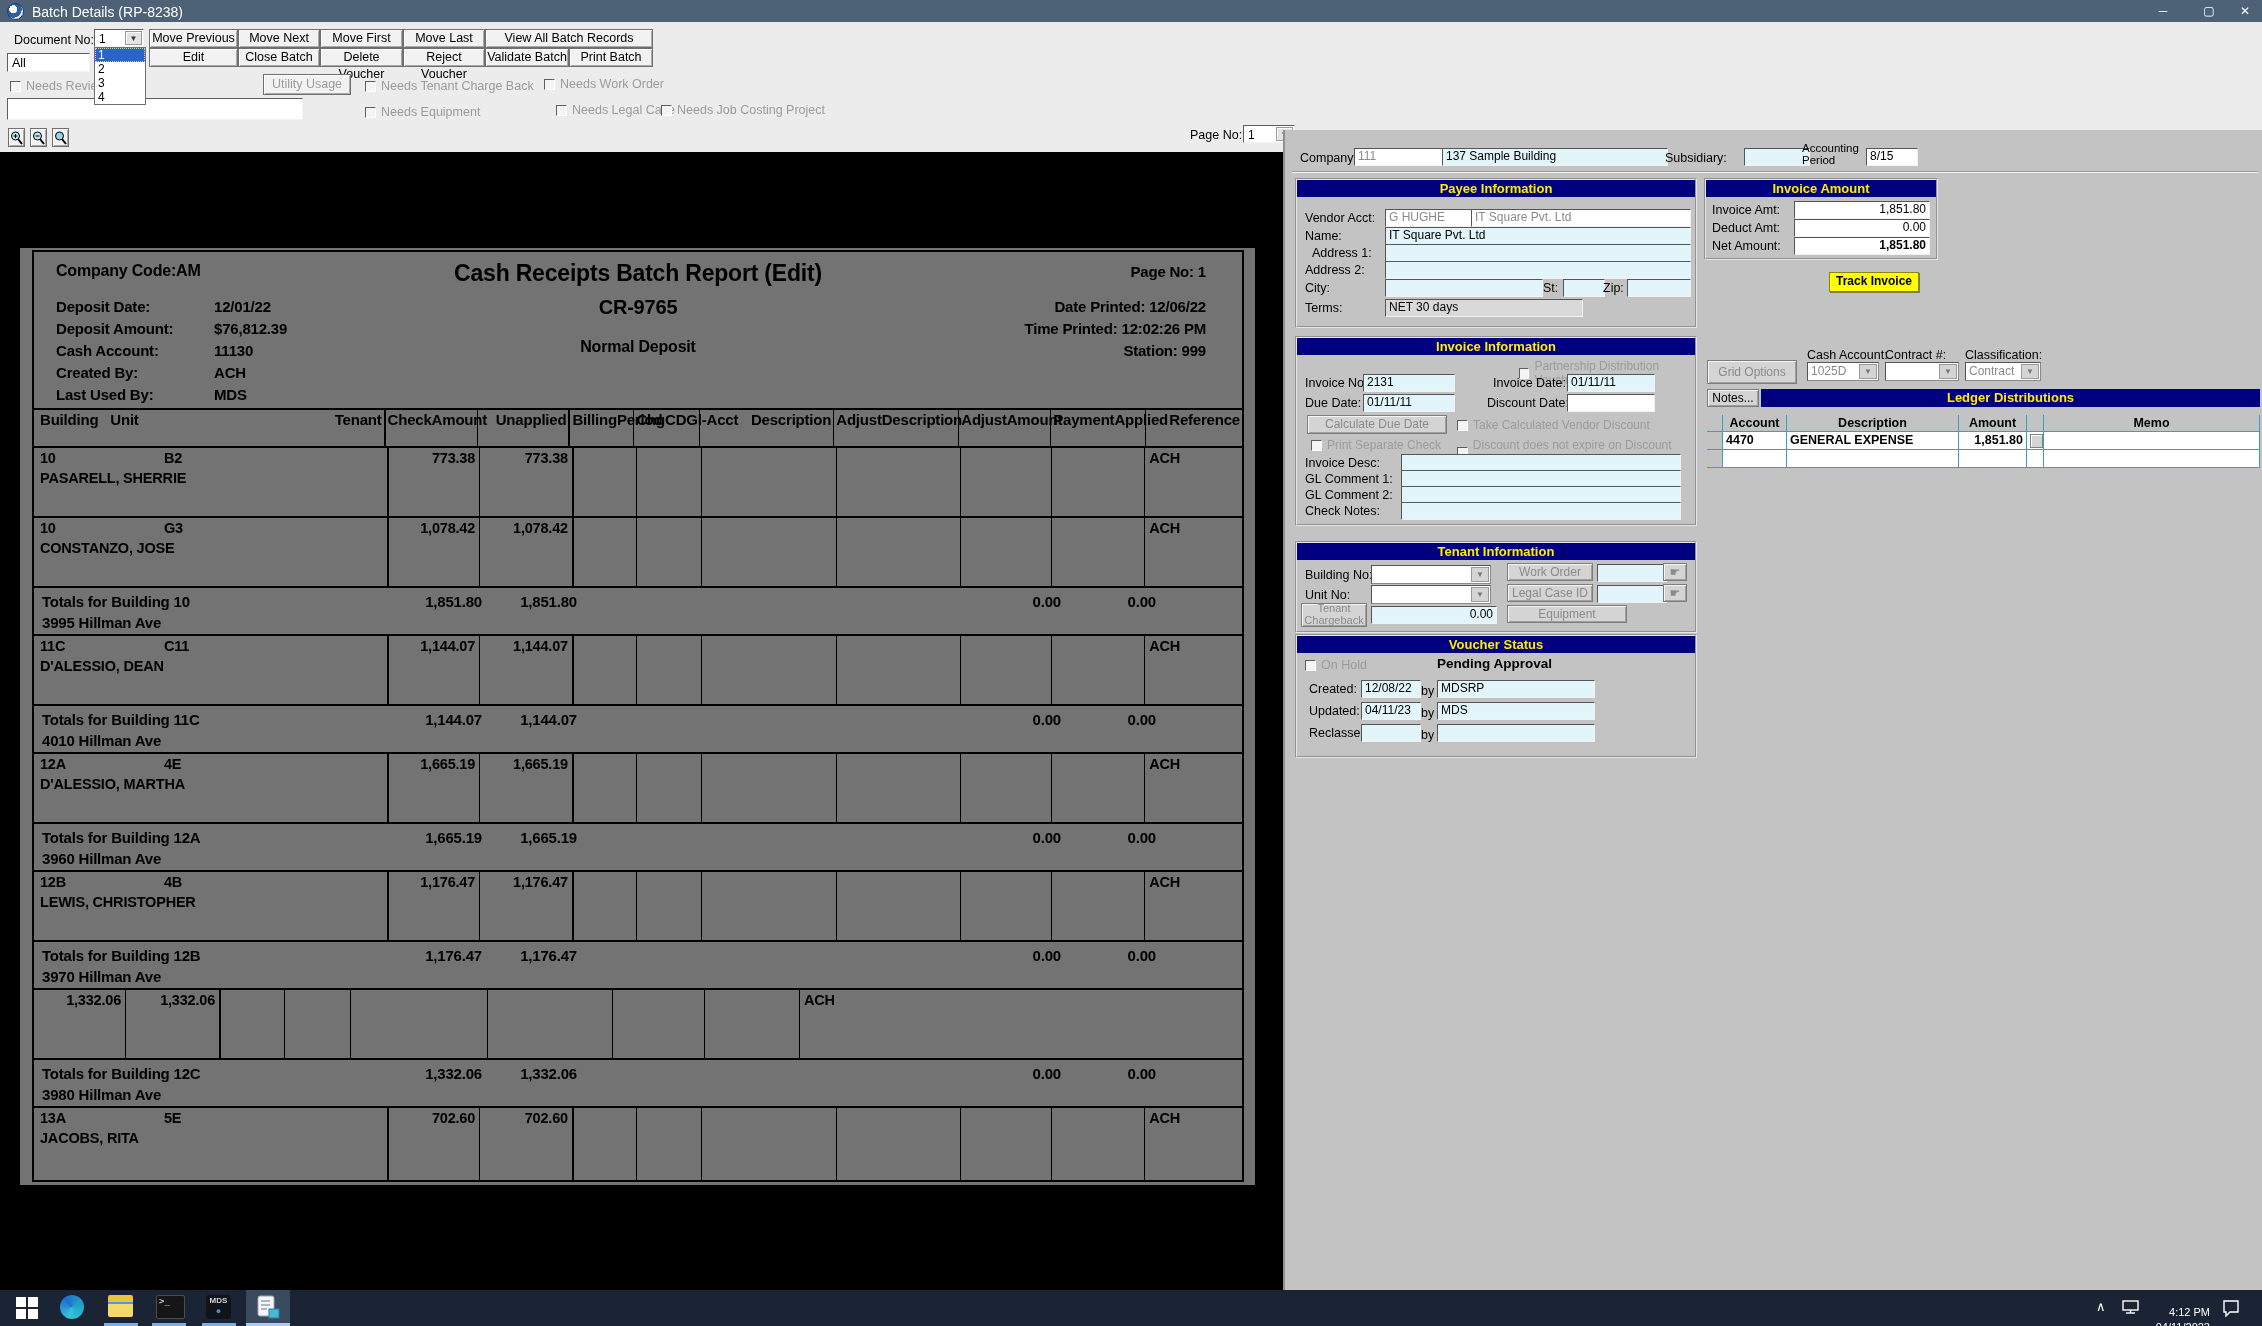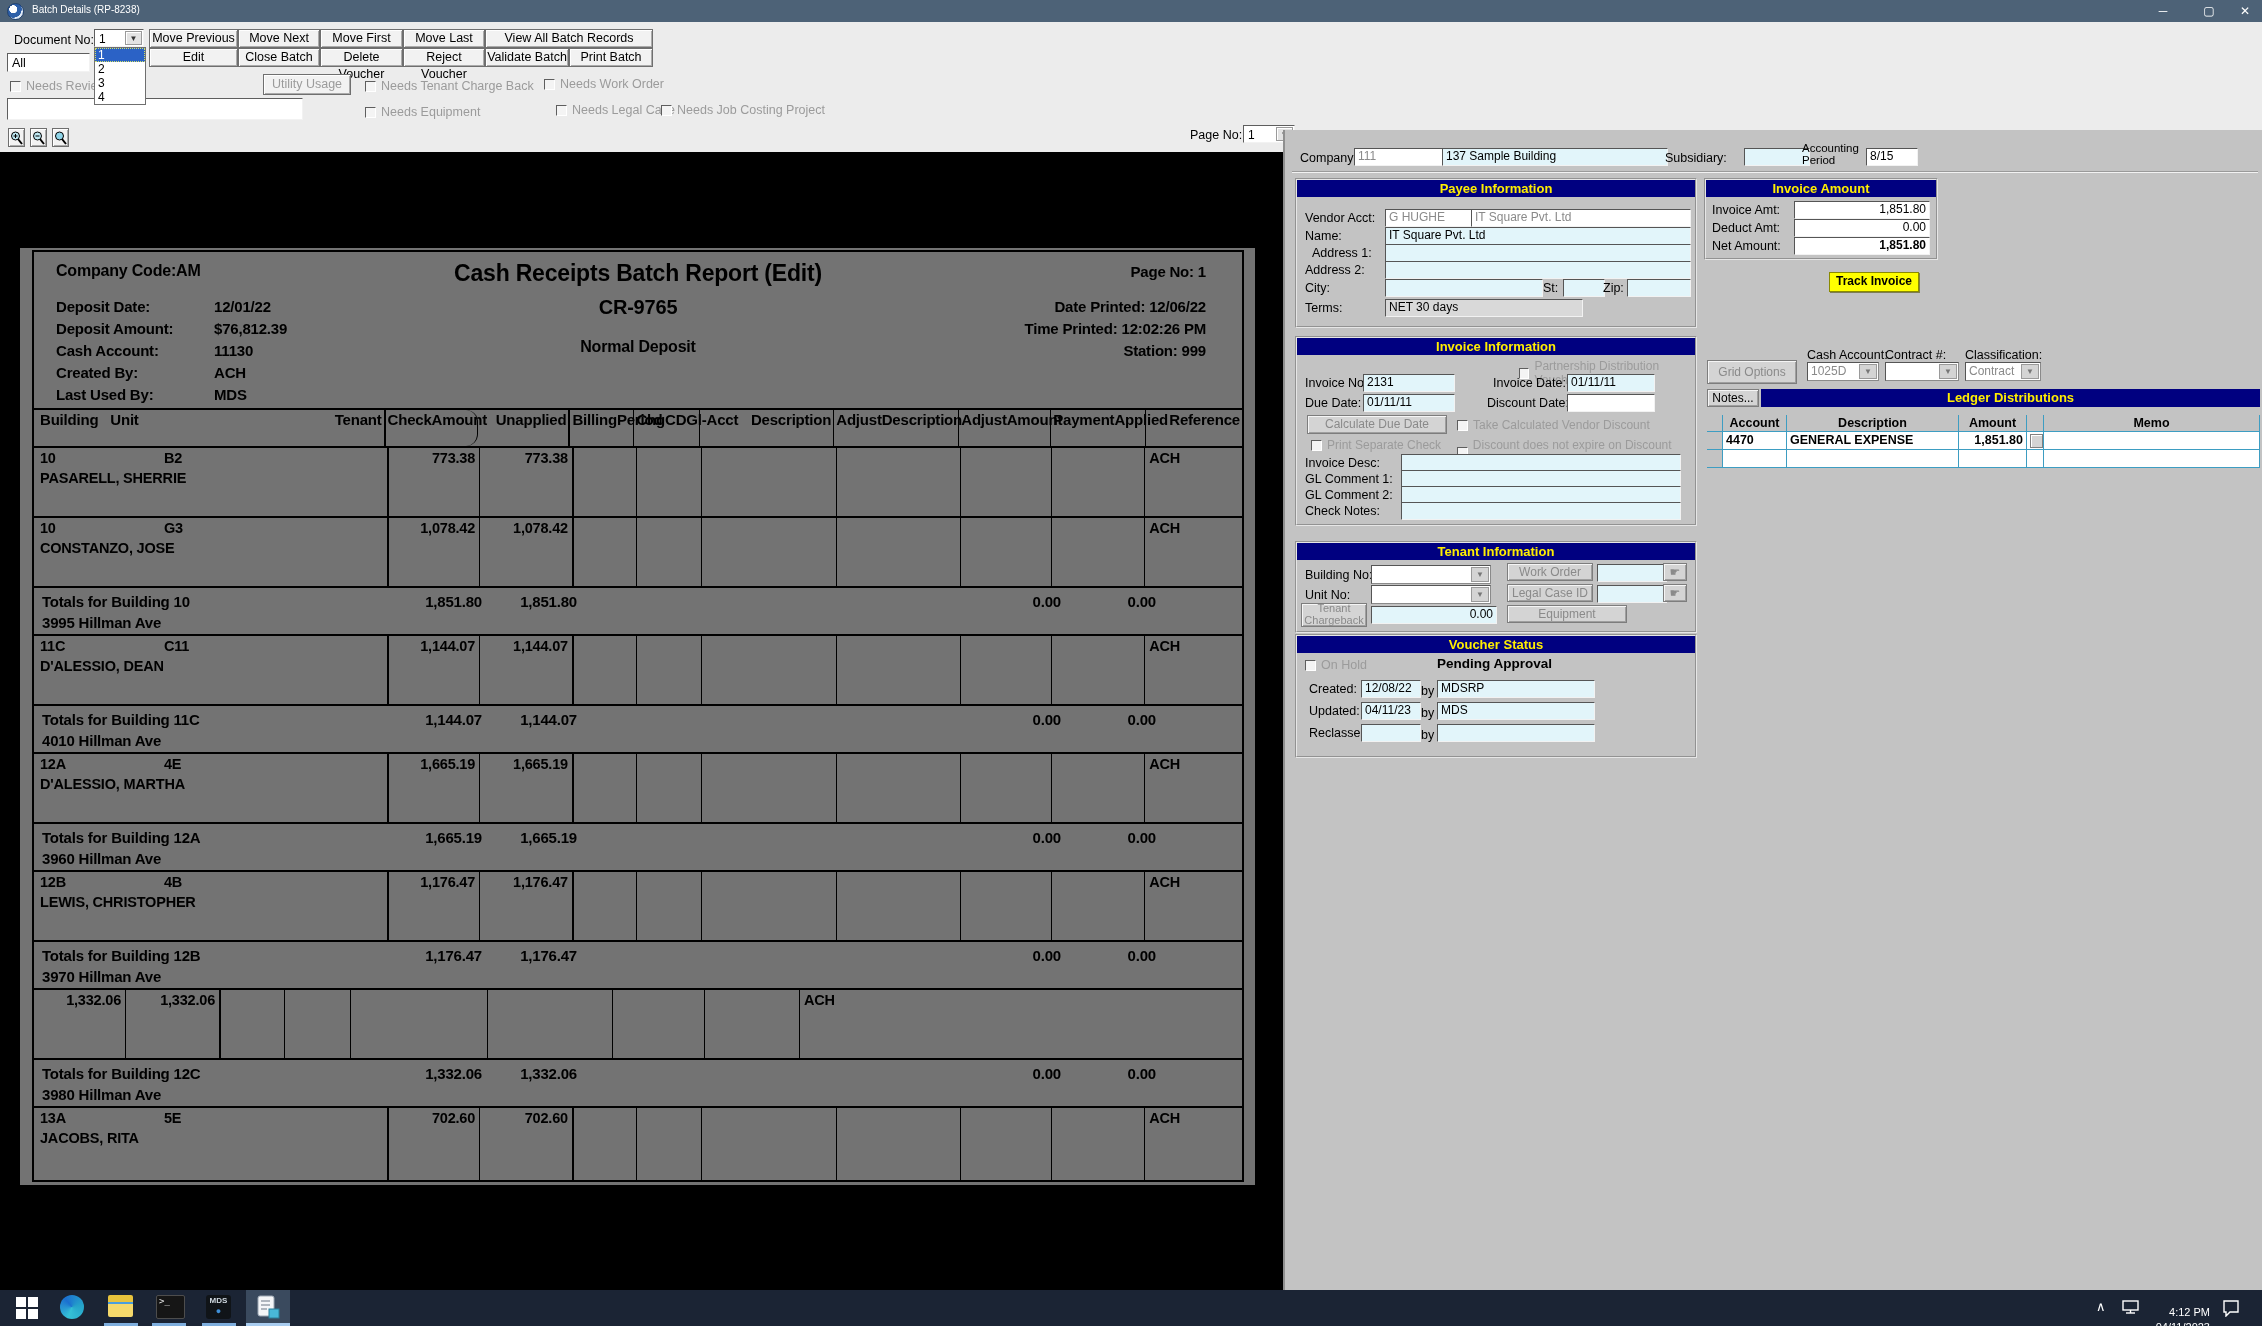--- a/index.html
+++ b/index.html
@@ -3,21 +3,21 @@
 <meta charset="utf-8">
 <style>
   html,body{margin:0;padding:0;width:2262px;height:1326px;overflow:hidden;background:#000;
     font-family:"Liberation Sans",sans-serif;-webkit-font-smoothing:antialiased;}
   #screen{position:relative;width:2262px;height:1326px;}
   .abs{position:absolute;}
   
   #titlebar{position:absolute;left:0;top:0;width:2262px;height:22px;background:#4d6277;color:#fff;}
   #titlebar .app-icon{position:absolute;left:7px;top:3px;width:15px;height:15px;border-radius:50%;
     background:radial-gradient(circle at 35% 35%,#fff 0 28%,#2d5fa8 30% 60%,#dfe9f5 62% 100%);border:1px solid #20406e;}
-  #titlebar .title-text{position:absolute;left:32px;top:4px;font-size:10px;}
+  #titlebar .title-text{position:absolute;left:32px;top:4px;font-size:14px;}
   .winbtn{position:absolute;top:2px;width:30px;height:18px;text-align:center;font-size:12px;line-height:18px;color:#fff;cursor:default;}
   
   #toolbar{position:absolute;left:0;top:22px;width:2262px;height:130px;background:#ececec;border-bottom:1px solid #b9b9b9;}
   .tlabel{position:absolute;font-size:12.5px;color:#000;}
   .tbtn{background:#f2f2f2;border:1px solid #6f6f6f;box-shadow:inset 1px 1px 0 #fff,inset -1px -1px 0 #ababab;
     font-size:12.5px;height:19px;line-height:17px;text-align:center;color:#000;box-sizing:border-box;}
   .btnrow{position:absolute;display:flex;}
   .raised{background:#f2f2f2;border:1px solid #6f6f6f;box-shadow:inset 1px 1px 0 #fff,inset -1px -1px 0 #ababab;box-sizing:border-box;}
   .sunken{background:#fff;border:1px solid #8a8a8a;border-top-color:#5e5e5e;border-left-color:#5e5e5e;
     border-bottom-color:#f2f2f2;border-right-color:#f2f2f2;box-sizing:border-box;}
@@ -215,21 +215,21 @@
           <span class="abs" style="left:180px;top:112px;font-size:15px;">ACH</span>
           <span class="abs" style="left:22px;top:134px;font-size:15px;">Last Used By:</span>
           <span class="abs" style="left:180px;top:134px;font-size:15px;">MDS</span>
 
           <span class="abs" style="right:36px;top:46px;font-size:15px;">Date Printed: 12/06/22</span>
           <span class="abs" style="right:36px;top:68px;font-size:15px;">Time Printed: 12:02:26 PM</span>
           <span class="abs" style="right:36px;top:90px;font-size:15px;">Station: 999</span>
         </div>
         <div id="rpt-colhdr" class="rpt">
             <div class="rh-cell bthick" style="width: 360px;"><span>Building   Unit</span><span>Tenant</span></div>
-            <div class="rh-cell" style="width: 92px; border-radius: 12px;"><span>Check</span><span>Amount</span></div>
+            <div class="rh-cell" style="width: 92px;"><span>Check</span><span>Amount</span></div>
             <div class="rh-cell bthick" style="width: 95px;"><span>&nbsp;</span><span>Unapplied</span></div>
             <div class="rh-cell" style="width: 64px;"><span>Billing</span><span>Period</span></div>
             <div class="rh-cell" style="width: 66px;"><span>ChgCD</span><span>Gl-Acct</span></div>
             <div class="rh-cell" style="width: 137px;"><span>&nbsp;</span><span>Description</span></div>
             <div class="rh-cell" style="width: 125px;"><span>Adjust</span><span>Description</span></div>
             <div class="rh-cell" style="width: 92px;"><span>Adjust</span><span>Amount</span></div>
             <div class="rh-cell" style="width: 95px;"><span>Payment</span><span>Applied</span></div>
             <div class="rh-cell" style="width: 98px;"><span>&nbsp;</span><span>Reference</span></div>
           </div>
         <div id="rpt-rows" class="rpt">

